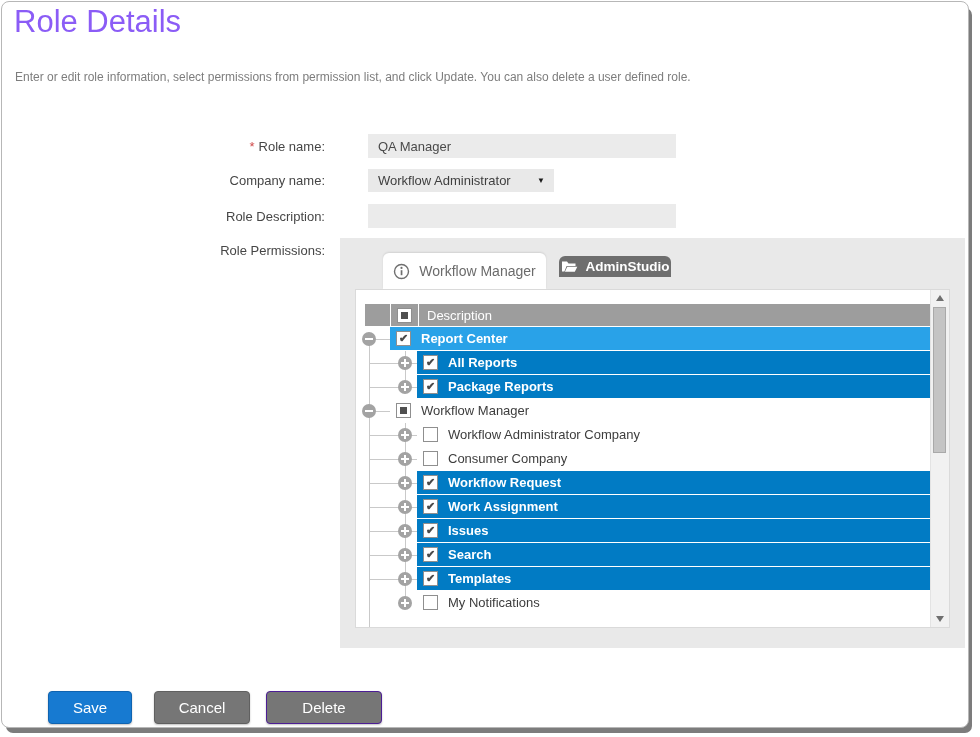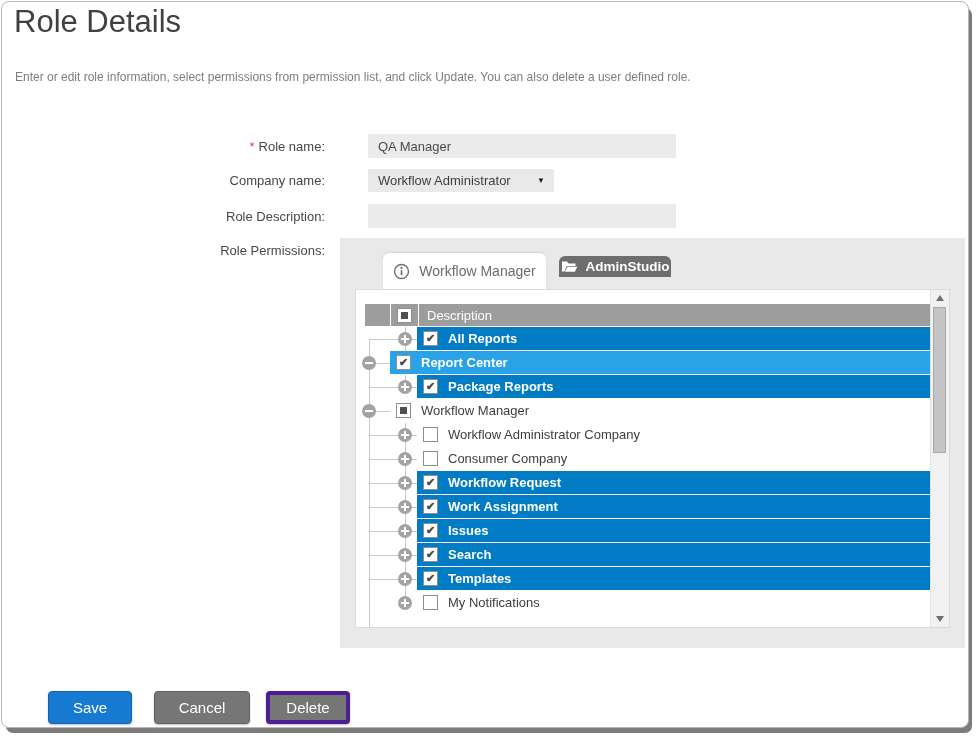--- a/index.html
+++ b/index.html
@@ -1,20 +1,20 @@
 <!DOCTYPE html>
 <html><head>
 <meta charset="utf-8">
 <style>
   html,body{margin:0;padding:0;width:980px;height:737px;overflow:hidden;background:#fff;
     font-family:"Liberation Sans",sans-serif;}
   .frame{position:absolute;left:1px;top:1px;width:966px;height:725px;background:#fff;
     border:1px solid #b7b7b7;border-radius:8px;box-shadow:4px 6px 0 -1px #7c7c7c;}
   
-  .title{position:absolute;left:12px;top:2px;font-size:31px;font-weight:300;color:#404040;}
+  .title{position:absolute;left:12px;top:2px;font-size:31px;font-weight:300;color:#8b5cf6;}
   .subtitle{position:absolute;left:13px;top:68px;font-size:12px;color:#7d7d7d;}
   
   .frow{position:absolute;left:0;display:flex;align-items:center;gap:28px;}
   .flabel{width:323px;text-align:right;font-size:13px;color:#464646;}
   .req{color:#cf4a4a;margin-right:4px;}
   .field{margin-left:15px;}
   .tin{width:308px;height:24px;background:#ebebeb;border:none;outline:none;padding:0 10px;
     font-size:13px;color:#4a4a4a;box-sizing:border-box;font-family:inherit;}
   .dd{width:186px;height:23px;background:#e9e9e9;display:flex;align-items:center;
     padding-left:10px;font-size:13px;color:#3f3f3f;position:relative;box-sizing:border-box;cursor:default;}
@@ -65,21 +65,21 @@
   .sarrow.up{top:5px;border-bottom:6px solid #6f6f6f;}
   .sarrow.down{bottom:5px;border-top:6px solid #6f6f6f;}
   .thumb{position:absolute;left:2px;top:17px;width:13px;height:146px;background:#c4c4c4;
     border:1px solid #a9a9a9;box-sizing:border-box;}
   
   .btn{position:absolute;top:689px;height:33px;border-radius:4px;color:#fff;font-size:15px;
     display:flex;align-items:center;justify-content:center;cursor:pointer;box-sizing:border-box;
     box-shadow:0 1px 2px rgba(0,0,0,.25);}
   .btn-save{left:46px;width:84px;background:#177ad1;border:1px solid #0f63b0;}
   .btn-cancel{left:152px;width:96px;background:#767676;border:1px solid #606060;}
-  .btn-delete{left:264px;width:84px;background:#767676;border:4px solid #4c1d95;}
+  .btn-delete{left:264px;width:116px;background:#767676;border:1px solid #4c1d95;}
 </style>
 </head>
 <body>
 
 <div class="frame">
 
   <div class="title">Role Details</div>
   <div class="subtitle">Enter or edit role information, select permissions from permission list, and click Update. You can also delete a user defined role.</div>
 
   <div class="frow" style="top:132px;">
@@ -129,40 +129,40 @@
           <div class="c1"></div>
           <div class="c2">
             <span class="cb indeterminate" id="headcb"></span>
           </div>
           <div class="c3">
             <span>Description</span>
           </div>
         </div>
         <div class="rows">
           <div class="main-vline"></div>
-        <div class="row lvl1 hl-dark">
+        <div class="row lvl0 hl-light">
+              <span class="hconn"></span>
+              <span class="exp minus">
+                <span class="h"></span>
+              </span>
+              <div class="rbody">
+                <span class="cb checked"></span>
+                <span class="rlabel">Report Center</span>
+              </div>
+            </div>
+            <div class="row lvl1 hl-dark">
               <span class="vseg down"></span>
               <span class="hconn"></span>
               <span class="exp plus">
                 <span class="h"></span>
                 <span class="v"></span>
               </span>
               <div class="rbody">
                 <span class="cb checked"></span>
                 <span class="rlabel">All Reports</span>
-              </div>
-            </div>
-            <div class="row lvl0 hl-light">
-              <span class="hconn"></span>
-              <span class="exp minus">
-                <span class="h"></span>
-              </span>
-              <div class="rbody">
-                <span class="cb checked"></span>
-                <span class="rlabel">Report Center</span>
               </div>
             </div>
             <div class="row lvl1 hl-dark">
               <span class="vseg"></span>
               <span class="hconn"></span>
               <span class="exp plus">
                 <span class="h"></span>
                 <span class="v"></span>
               </span>
               <div class="rbody">

